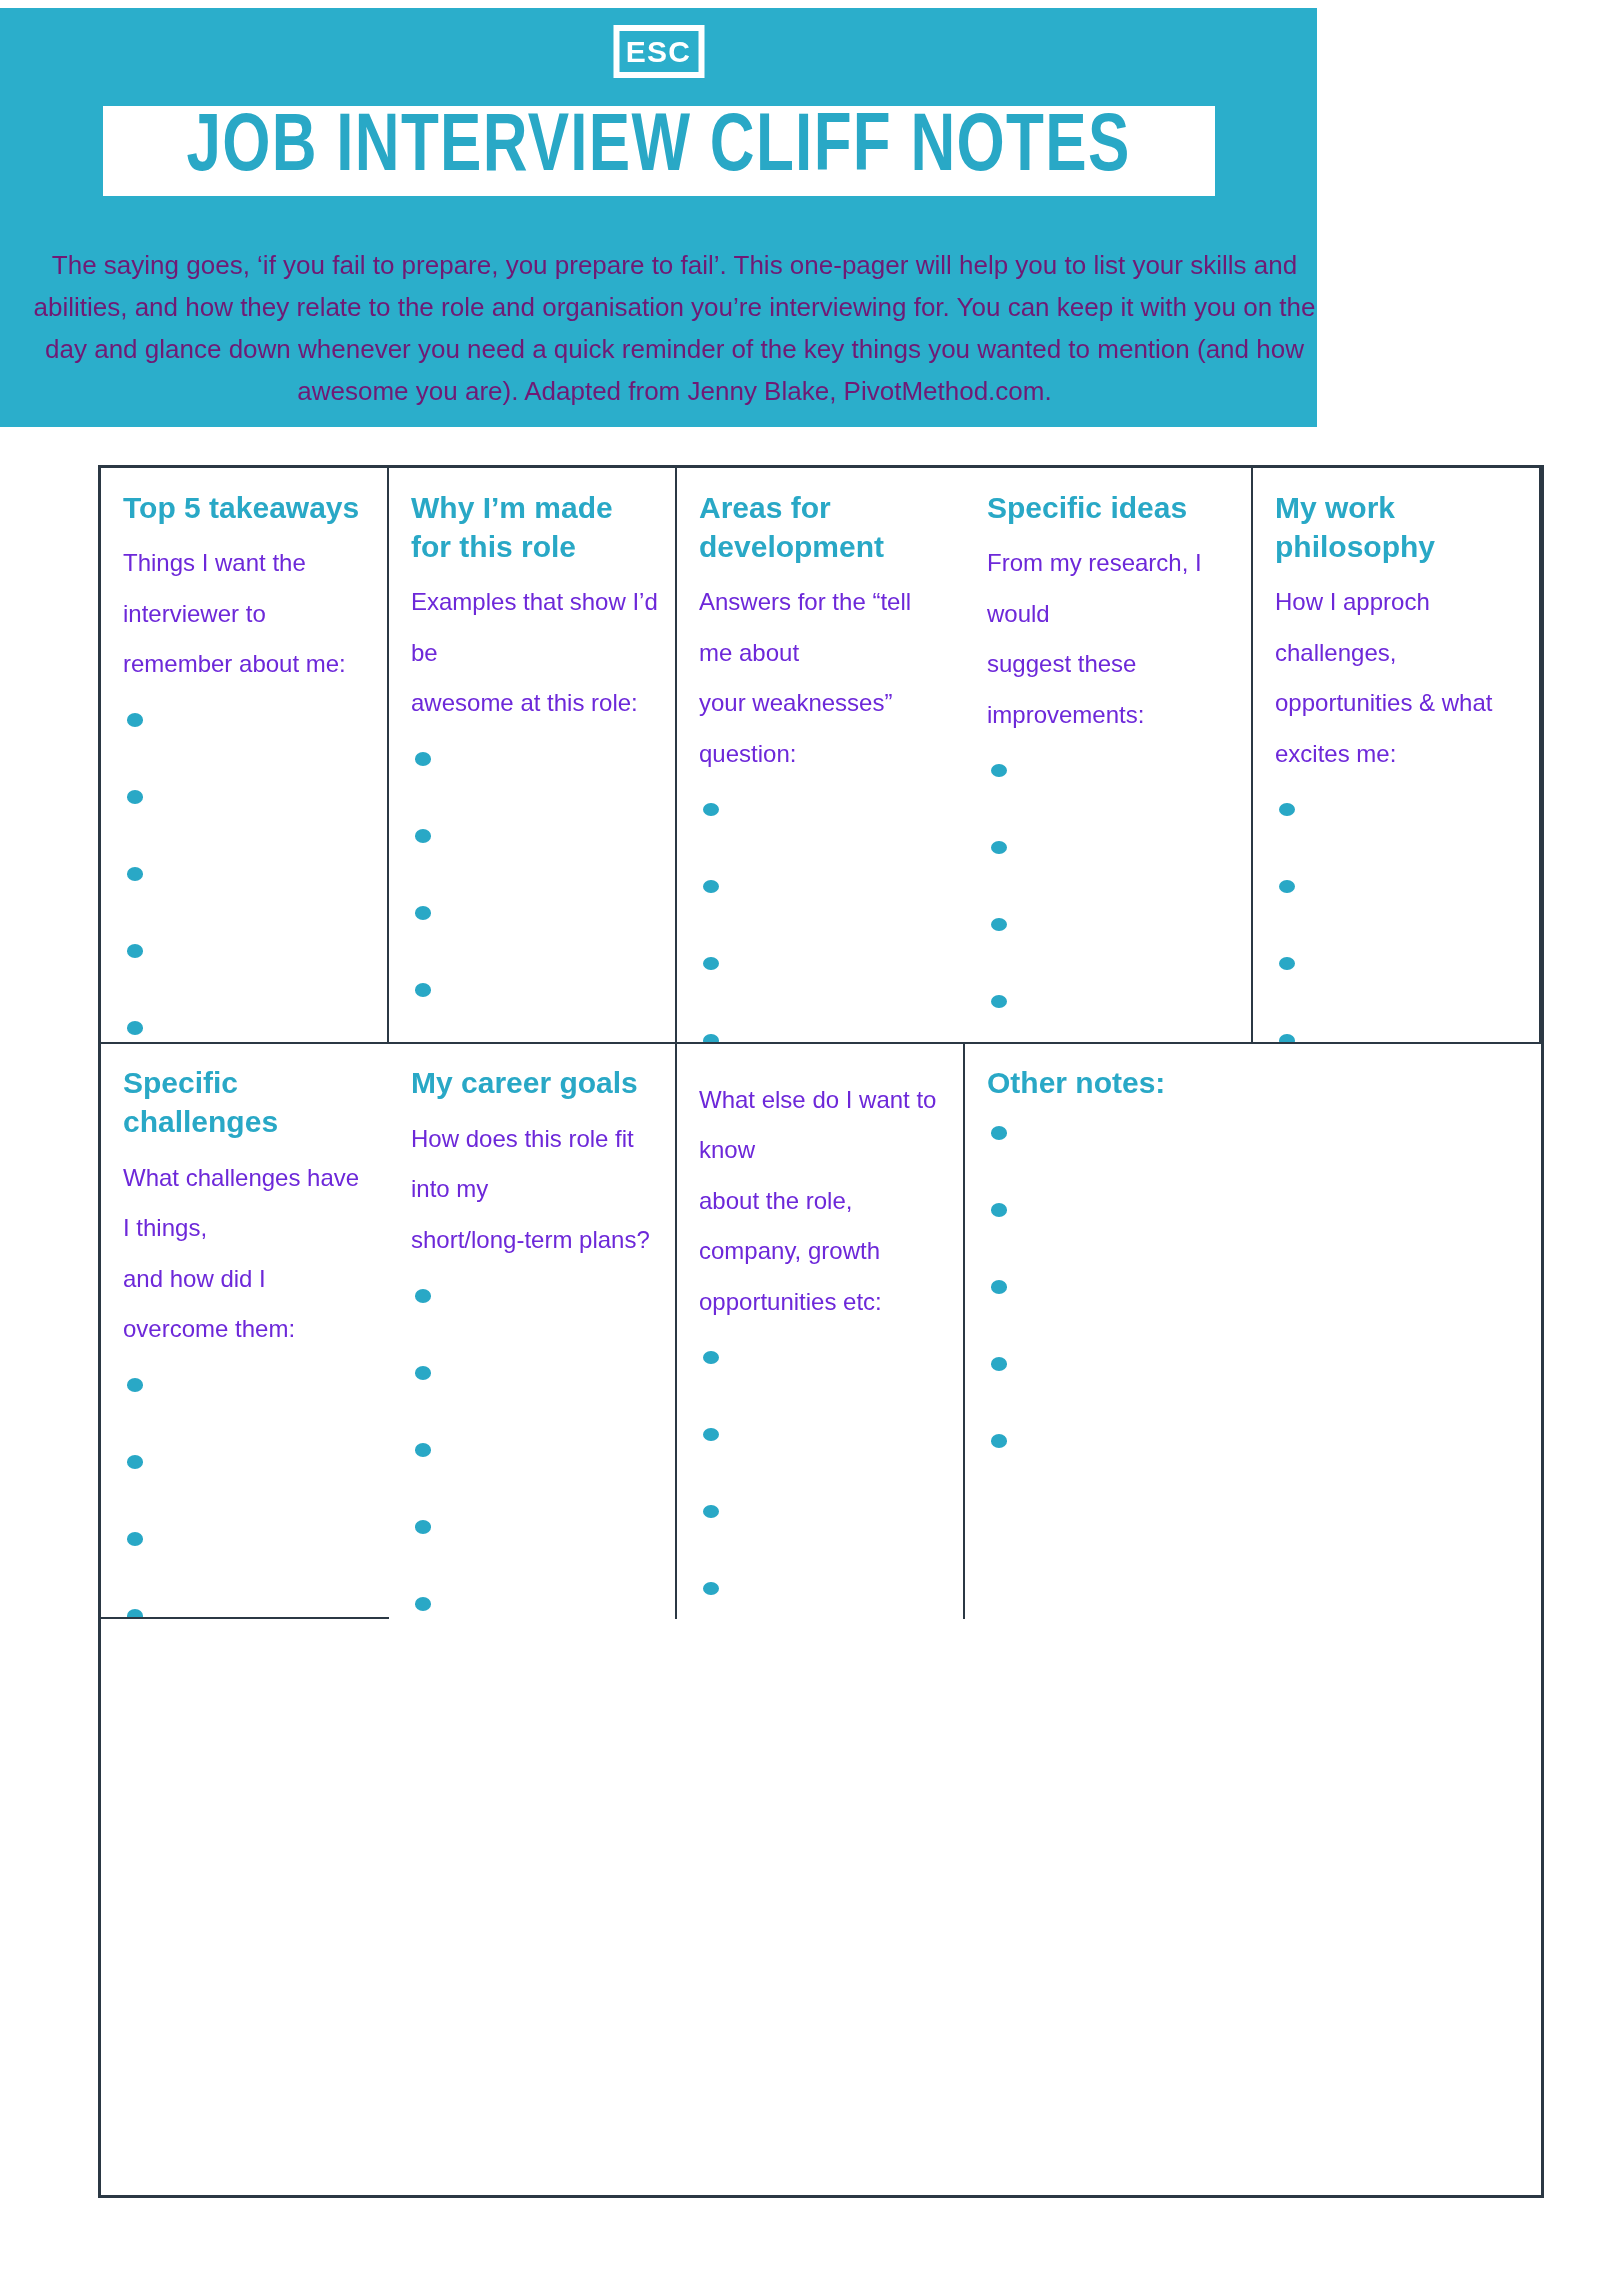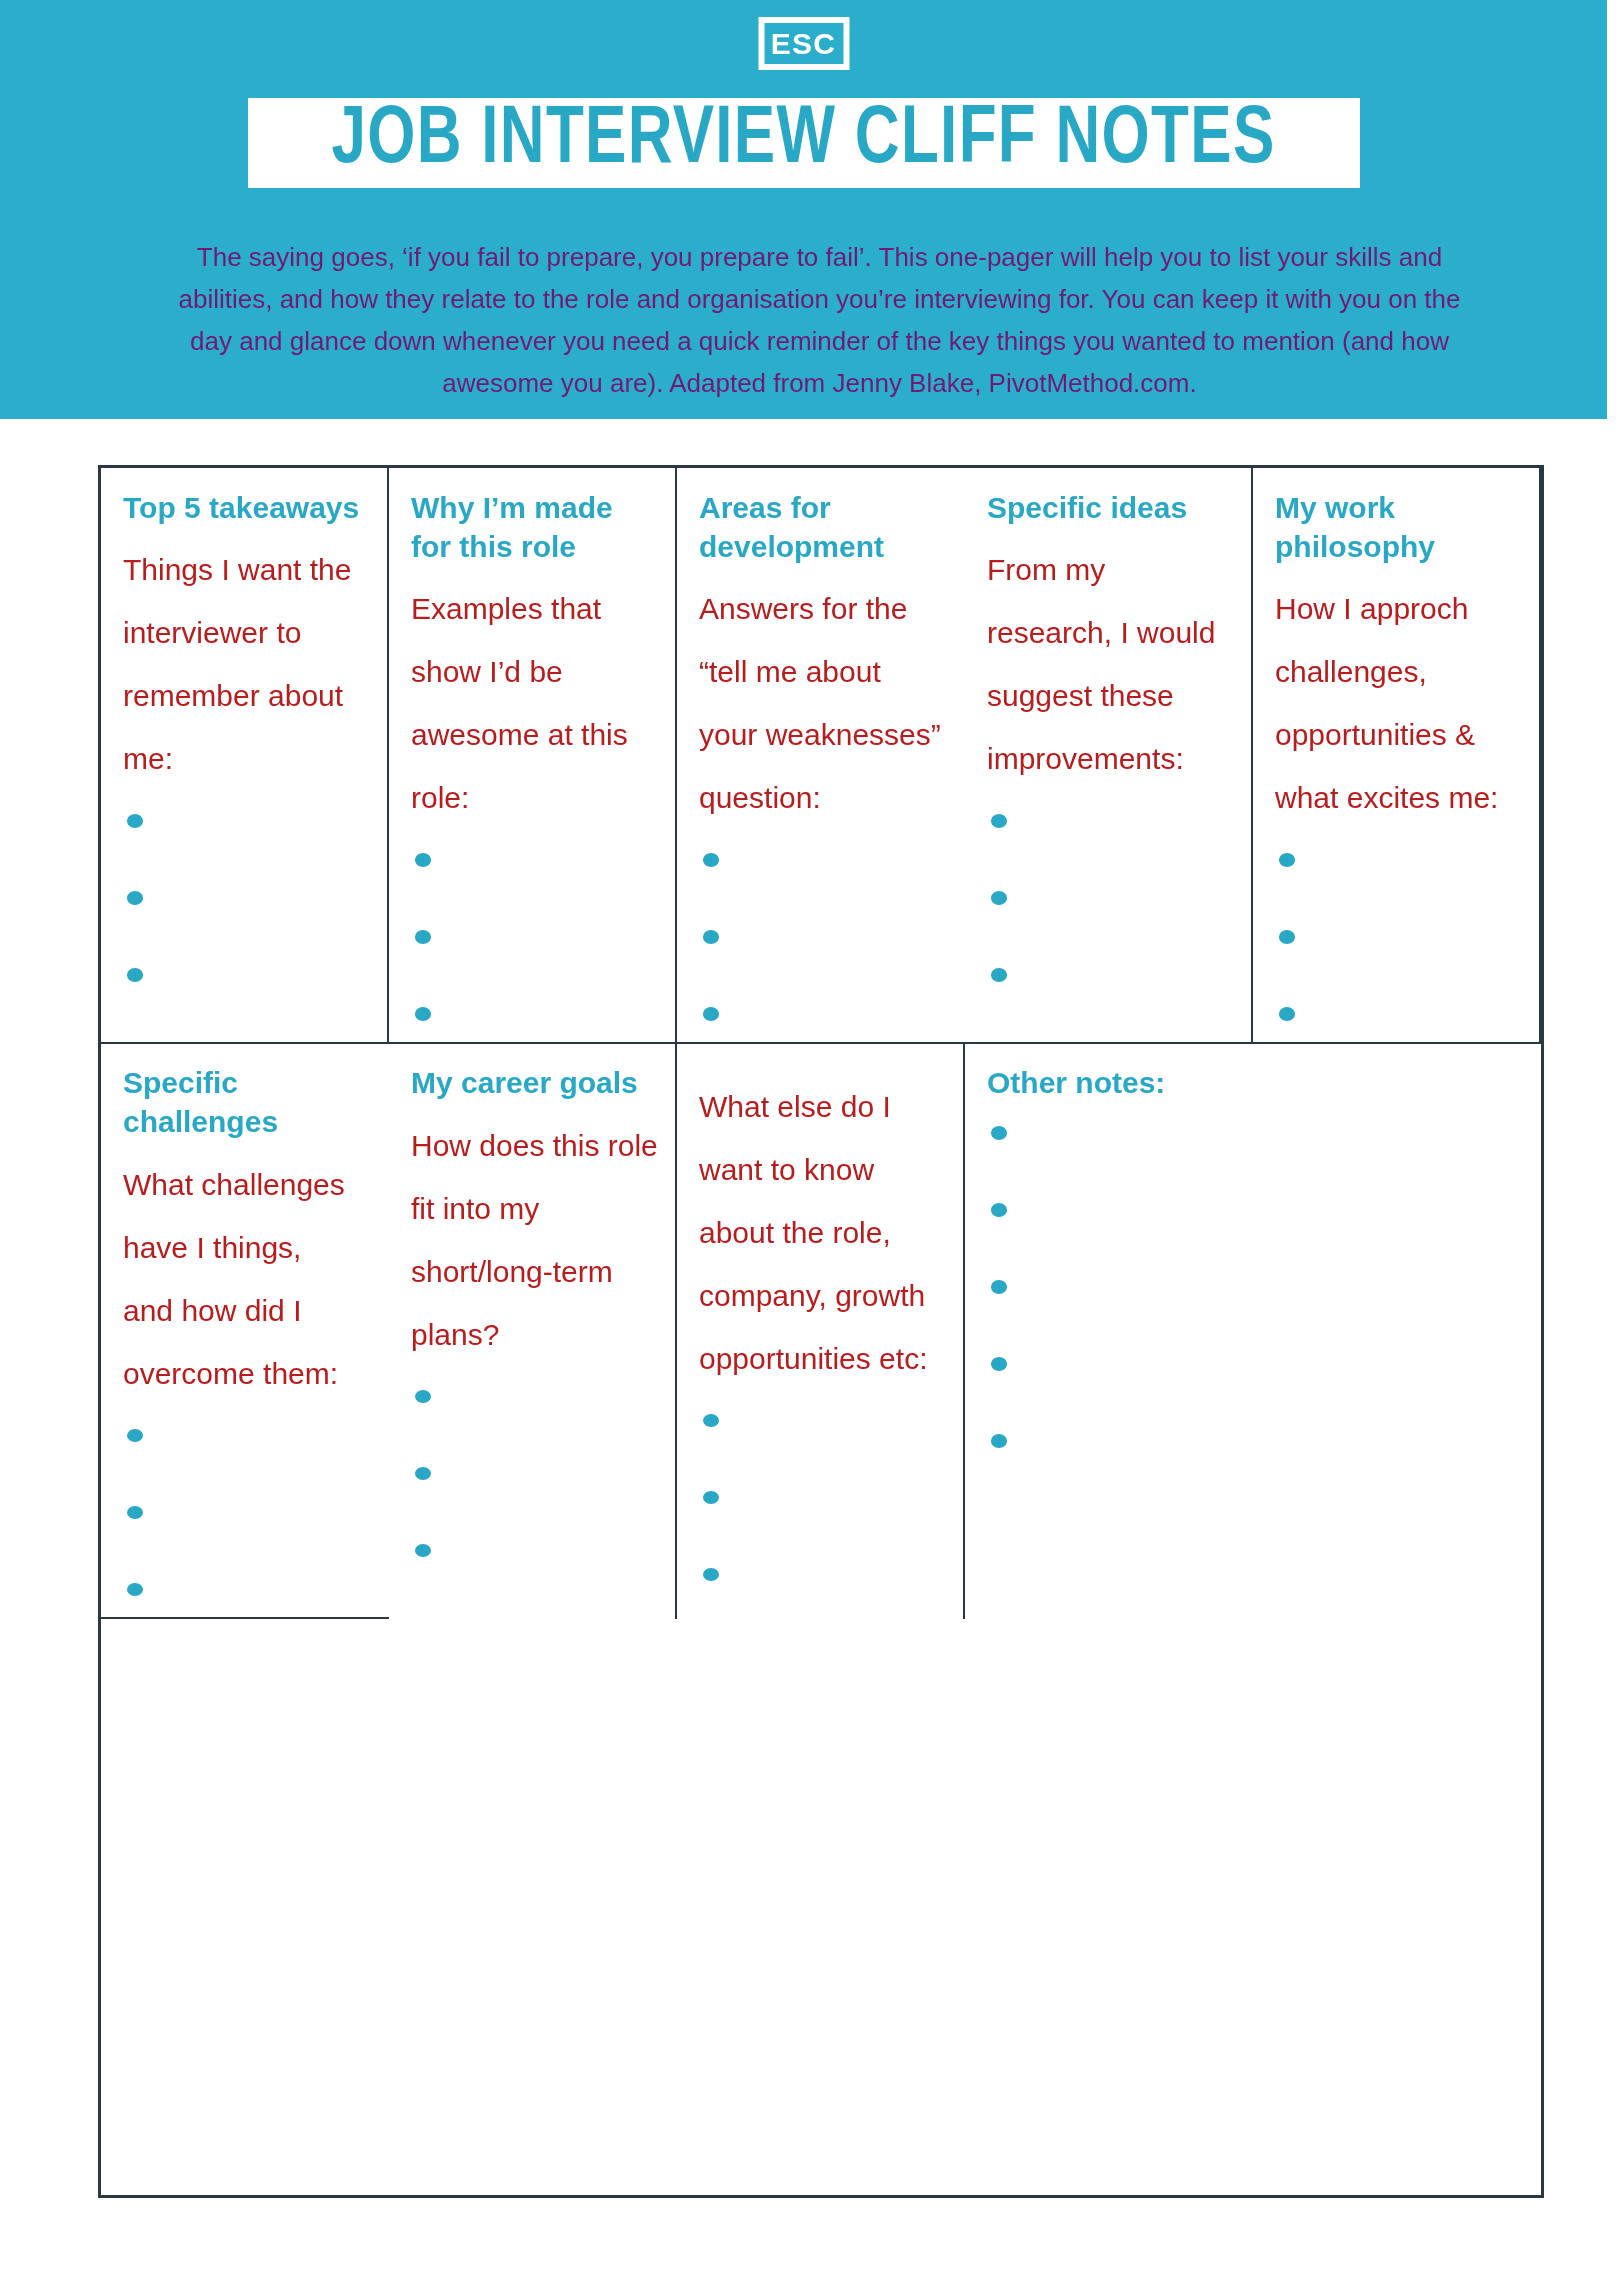--- a/index.html
+++ b/index.html
@@ -4,22 +4,22 @@
 <style>
   html, body { margin: 0; padding: 0; }
   body {
     width: 1623px; height: 2295px;
     background: #ffffff;
     font-family: "Liberation Sans", sans-serif;
     position: relative;
     overflow: hidden;
   }
   .band {
-    position: absolute; top: 0; left: 0;
-    width: 1607px; height: 419px;
+    position: absolute; top: 8px; left: 0;
+    width: 1317px; height: 419px;
     background: #2BAECB;
   }
   .logo {
     position: absolute; top: 17px; left: 50%;
     transform: translateX(-50%);
     border: 6.5px solid #ffffff;
     width: 79px; height: 41px;
     display: flex; align-items: center; justify-content: center;
   }
   .logo-text {
@@ -72,22 +72,22 @@
   .cell:nth-child(3n) { border-right: none; }
   .cell:nth-child(n+7) { border-bottom: none; }
   .cell-heading {
     margin: 0;
     color: #29A8C6;
     font-size: 30px; font-weight: bold;
     line-height: 1.3;
   }
   .cell-subtitle {
     margin: 11.8px 0 0 0;
-    color: #b91c1c;
-    font-size: 30px; line-height: 2.1;
+    color: #6d28d9;
+    font-size: 24px; line-height: 2.1;
     white-space: pre-line;
   }
   .bullets {
     list-style: none;
     margin: 23.6px 0 0 0;
     padding: 0;
   }
   .bullets li { height: 77px; }
   .bullets li::before {
     content: "";

